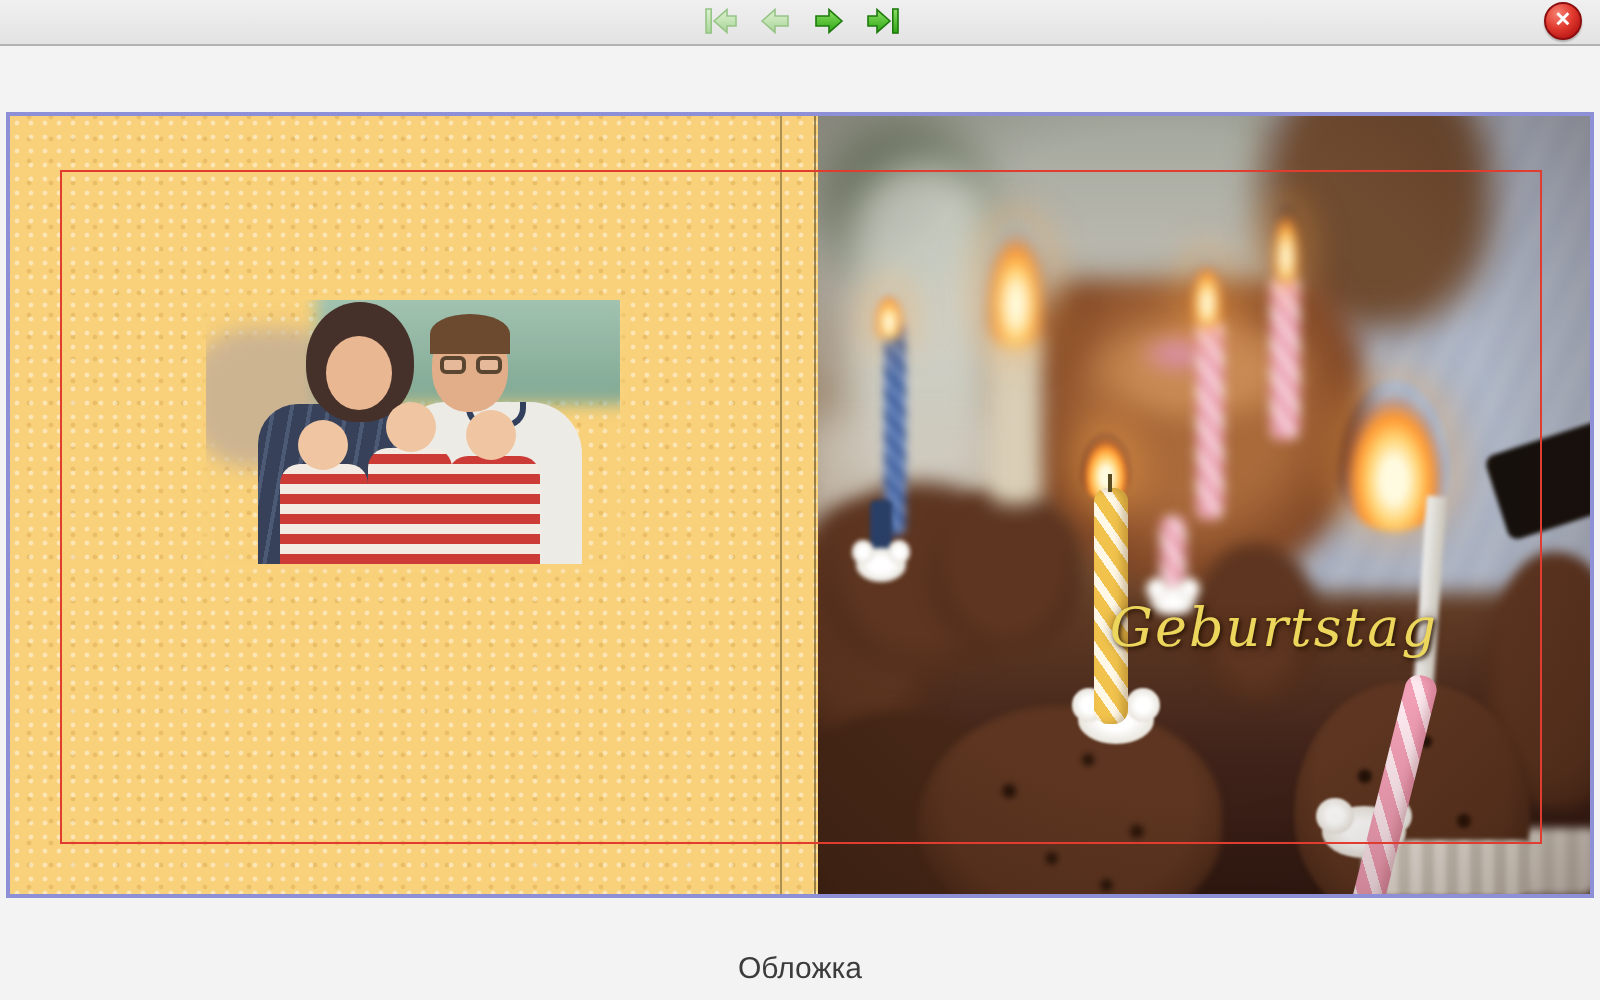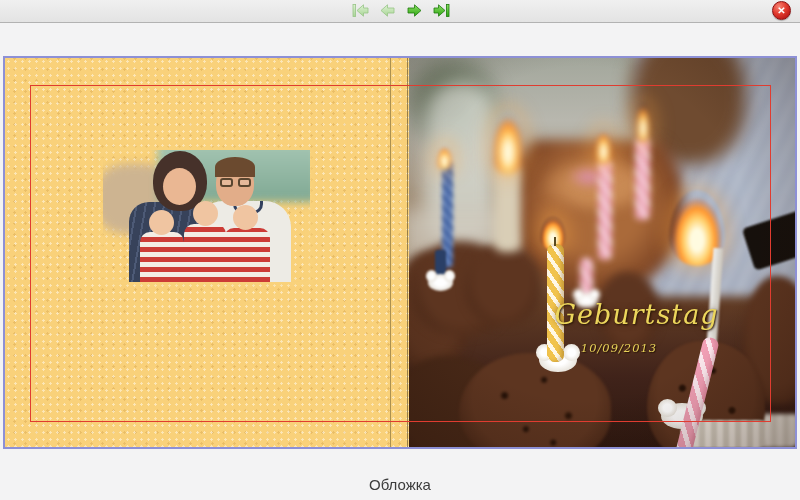--- a/index.html
+++ b/index.html
@@ -167,21 +167,21 @@
   .holder-blue2 { left:19px; top:216px; width:25px; height:17px; filter:blur(1px); }
   .c-pink3 { left:171px; top:200px; width:13px; height:44px;
     background:repeating-linear-gradient(55deg,#fbe3ea 0 4px,#e795a8 4px 9px);
     border-radius:5px; filter:blur(3px); z-index:12; }
   .holder-pink3 { left:166px; top:235px; width:23px; height:15px; filter:blur(2px); }
   .lighter { left:338px; top:160px; width:64px; height:44px; background:#16100c;
     border-radius:5px; transform:rotate(-18deg); filter:blur(1px); z-index:12; }
   .ph-vignette { inset:0; z-index:16; pointer-events:none;
     background:radial-gradient(ellipse at 45% 45%, rgba(0,0,0,0) 55%, rgba(30,12,5,.35) 100%); }
 
-  .cover-title { position:absolute; left:145px; top:243px; width:165px; text-align:center;
+  .cover-title { position:absolute; left:145px; top:243px; width:165px; text-align:right;
     font-family:"DejaVu Serif", serif; font-style:italic; font-size:27px; line-height:1;
     color:#ecd65c; text-shadow:1px 1px 2px rgba(40,20,5,.95), 0 0 6px rgba(60,30,5,.6);
     z-index:20; letter-spacing:1px; }
   .cover-date { position:absolute; left:150px; top:283px; width:120px; text-align:center;
     font-family:"DejaVu Serif", serif; font-style:italic; font-size:11.5px;
     color:#e6d158; text-shadow:1px 1px 1px rgba(40,20,5,.95); z-index:20; letter-spacing:1px; }
 </style>
 </head>
 <body>
 
@@ -308,19 +308,18 @@
       <div class="holder holder-yellow"></div>
 
       <div class="flame f-big"></div>
       <div class="stick-white"></div>
       <div class="c-pinkbig"></div>
       <div class="holder holder-pinkbig"></div>
 
       <div class="ph-vignette"></div>
 
       <div class="cover-title">Geburtstag</div>
-      <div class="cover-date">10/09/2013</div>
     </div>
 
     <div class="safety-frame"></div>
   </div>
 
 </div>
 
 </body></html>

